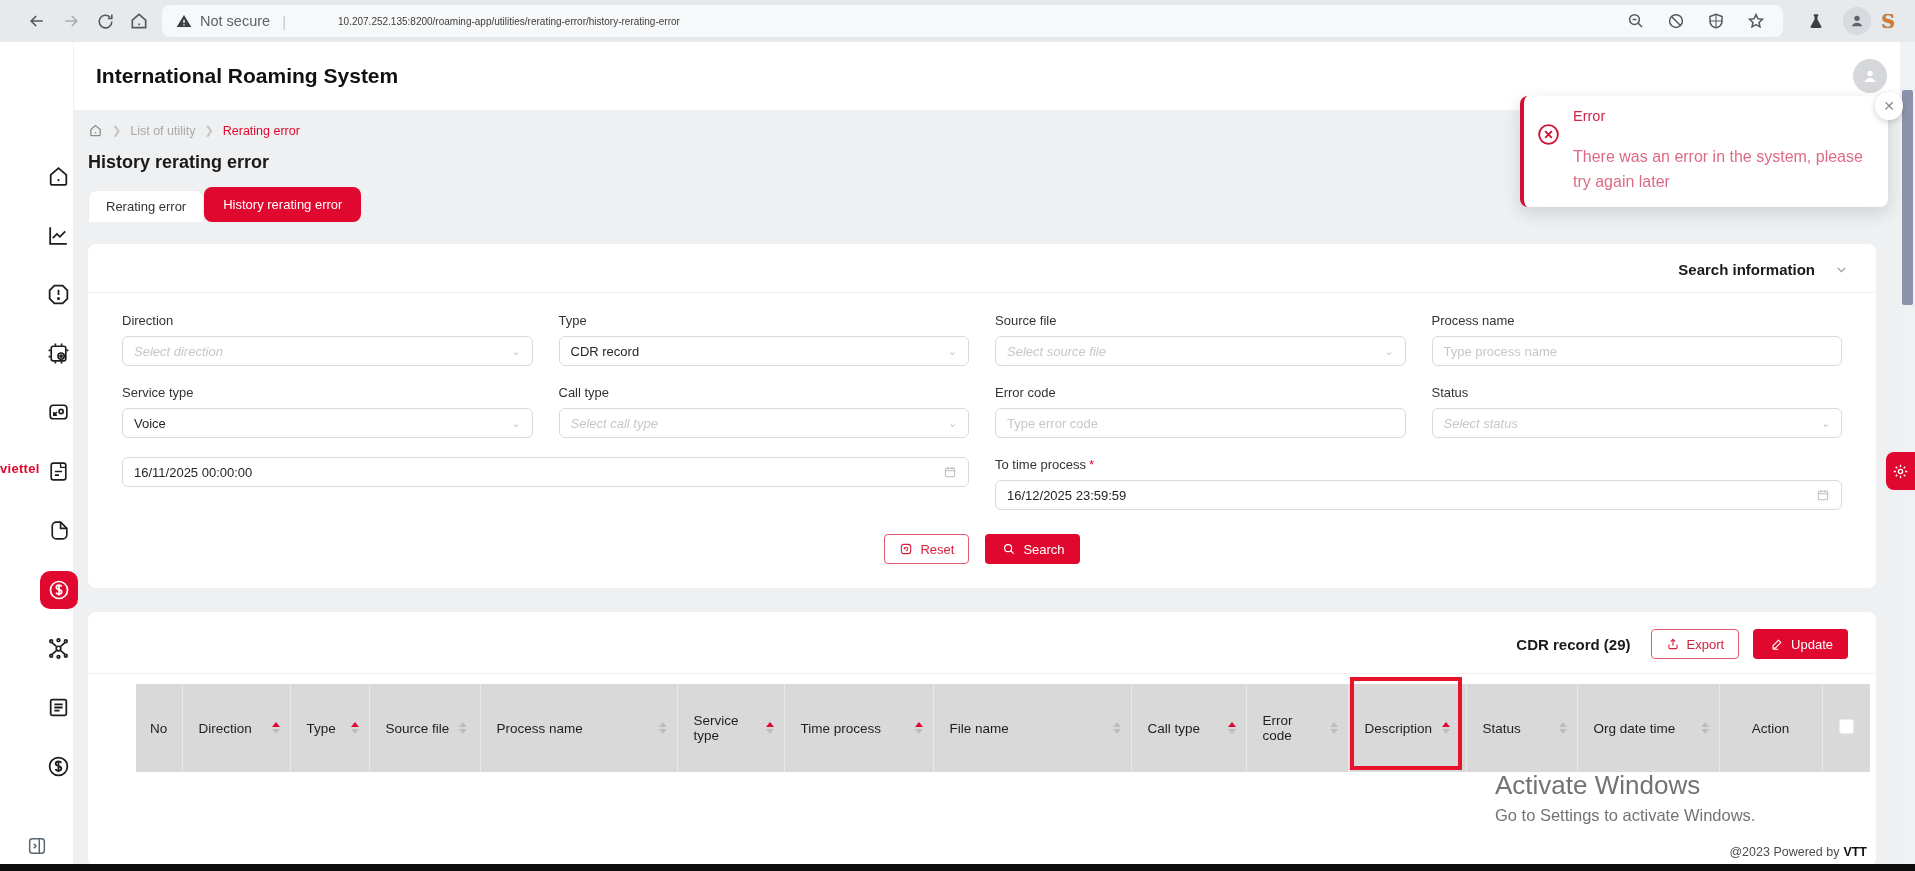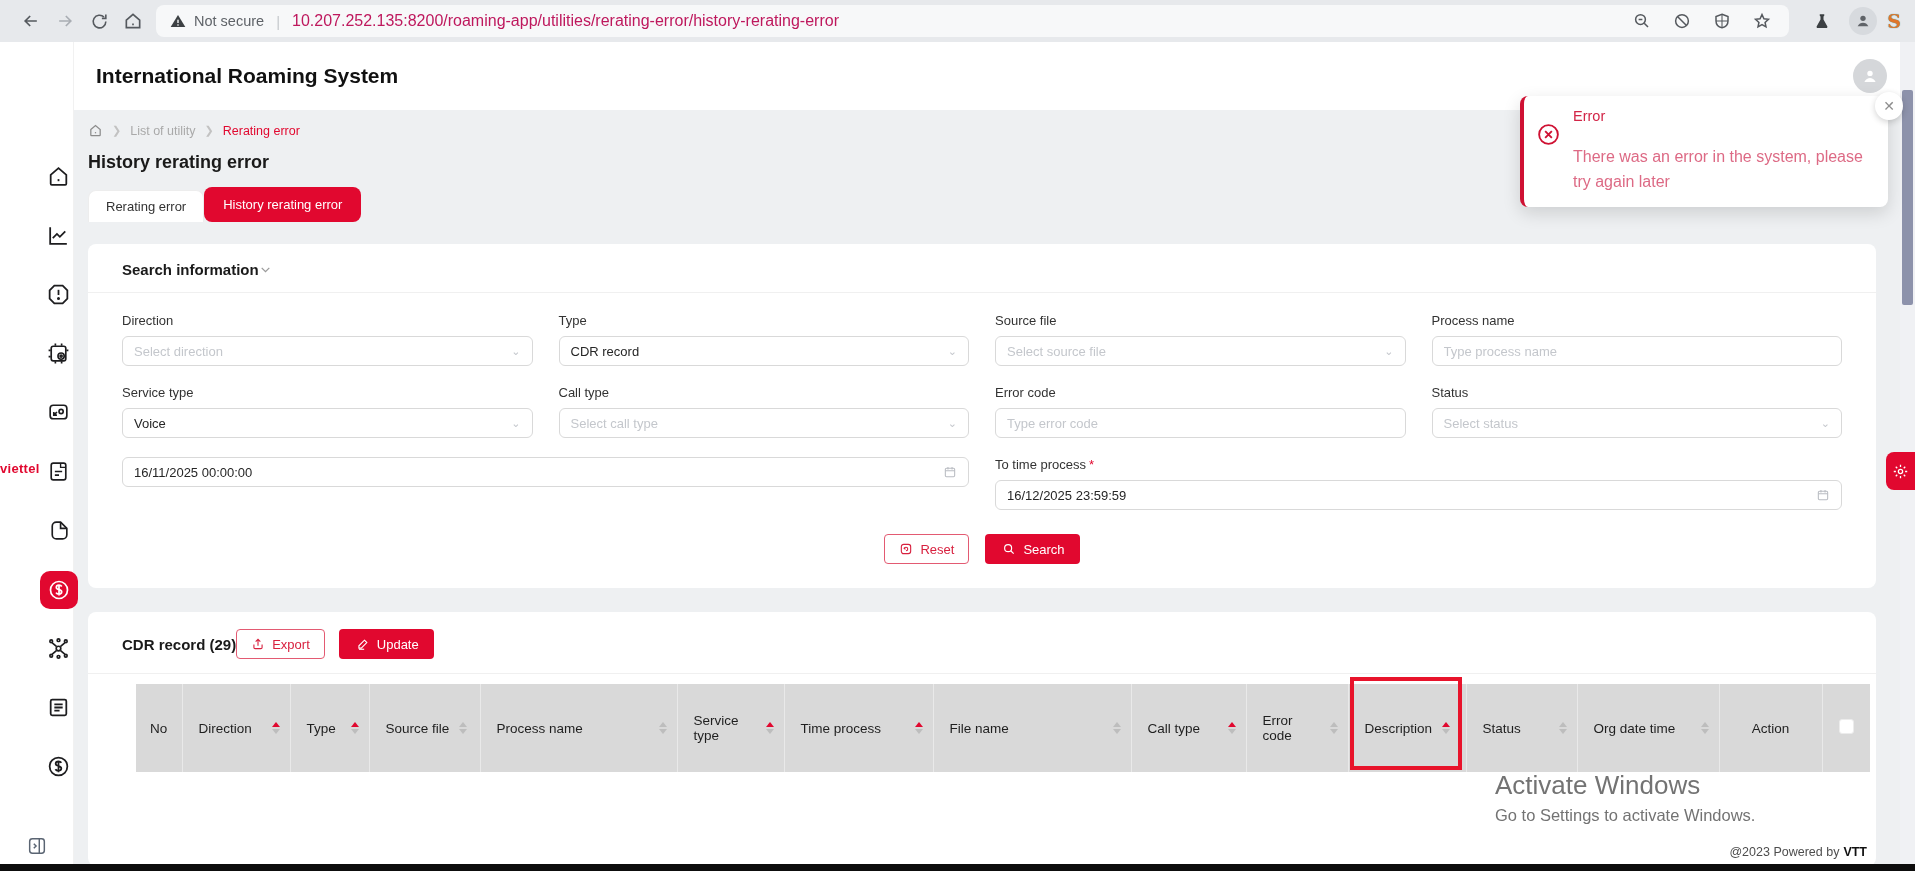--- a/index.html
+++ b/index.html
@@ -1,27 +1,27 @@
 <!DOCTYPE html>
 <html><head>
 <meta charset="utf-8">
 <style>
   * { margin:0; padding:0; box-sizing:border-box; }
   html,body { width:1915px; height:871px; }
   body { position:relative; font-family:"Liberation Sans",sans-serif; background:#eef0f2; overflow:hidden; color:#262626; }
   svg { display:block; }
 
   
-  .toolbar { position:absolute; left:0; top:0; width:1915px; height:42px; background:#e7e9ec; display:flex; align-items:center; padding:0 14px; z-index:40; }
+  .toolbar { position:absolute; left:0; top:0; width:1915px; height:42px; background:#e7e9ec; display:flex; align-items:center; padding:0 20px; z-index:40; }
   .tb-icon { width:34px; height:34px; display:flex; align-items:center; justify-content:center; color:#55595e; border-radius:50%; cursor:pointer; flex:0 0 auto; }
   .tb-icon.disabled { color:#a9adb3; }
   .addressbar { flex:1; height:32px; margin:0 10px 0 6px; background:#f7f8f9; border-radius:8px; display:flex; align-items:center; padding:0 10px 0 14px; min-width:0; }
   .notsecure { color:#5f6368; font-size:14.5px; margin-left:8px; }
   .addr-sep { color:#c6c9cd; margin:0 12px; font-size:15px; }
-  .url { font-size:16px; color:#be185d; white-space:nowrap; overflow:hidden; }
+  .url { font-size:10px; color:#404040; white-space:nowrap; overflow:hidden;margin-left:40px; }
   .addr-spacer { flex:1; }
   .addr-right { display:flex; align-items:center; gap:14px; margin-right:4px; }
   .addr-right .tb-icon { width:26px; height:26px; }
   .ext-icons { display:flex; align-items:center; gap:10px; margin-left:6px; }
   .avatar-btn { width:28px; height:28px; border-radius:50%; background:#d7dade; display:flex; align-items:center; justify-content:center; cursor:pointer; }
   .s-logo { font-weight:bold; font-size:19px; color:#e0762a; text-shadow:0 0 1px #2a8f8f; font-family:"DejaVu Serif",serif; cursor:pointer; }
 
   
   .sidebar { position:absolute; left:0; top:42px; width:74px; height:829px; background:#fff; border-right:1px solid #f1f1f1; display:flex; align-items:center; z-index:30; }
   .viettel-logo { margin-top:24px; color:#e1082f; font-weight:bold; font-size:13px; letter-spacing:.3px; }
@@ -39,33 +39,33 @@
   .breadcrumb { display:flex; align-items:center; gap:9px; font-size:12.5px; color:#a9a9a9; }
   .breadcrumb .sep { color:#c2c2c2; font-size:11px; }
   .bc-current { color:#e1082f; }
   .page-title { margin-top:14px; font-size:18px; font-weight:bold; color:#1a1a1a; }
   .tabs { margin-top:14px; display:flex; align-items:flex-end; }
   .tab { font-size:13px; padding:8px 17px; border-radius:8px 8px 0 0; cursor:pointer; }
   .tab.inactive { background:#fff; color:#333; border:1px solid #ededed; border-bottom:none; }
   .tab.active { background:#e1082f; color:#fff; padding:10px 19px; border-radius:8px; }
 
   .card { background:#fff; border-radius:8px; width:1788px; }
-  .card-head { display:flex; align-items:center; justify-content:flex-start; padding:17px 28px 14px 34px; }
+  .card-head { display:flex; align-items:center; justify-content:flex-end; padding:17px 28px 14px 34px;gap:20px; }
   .card-title { font-size:15px; font-weight:bold; color:#1a1a1a; }
   .card-divider { height:1px; background:#f0f0f0; }
 
   .search-card { margin-top:22px; }
   .fields { padding:20px 34px 6px 34px; display:grid; grid-template-columns:repeat(4,1fr); column-gap:26px; row-gap:19px; }
   .field { display:flex; flex-direction:column; }
   .field.span2 { grid-column:span 2; }
   .f-label { font-size:13px; color:#333; margin-bottom:8px; }
   .req { color:#e1082f; margin-left:3px; }
   .control { height:30px; border:1px solid #d9d9d9; border-radius:6px; background:#fff; display:flex; align-items:center; padding:0 11px; font-size:13px; }
   .control .grow { flex:1; min-width:0; }
-  .control.is-placeholder { color:#c4c7cc; }
+  .control.is-placeholder { color:#c4c7cc;font-style:italic; }
   .control .chevron { color:#c4c7cc; font-size:11px; }
   .control input { border:none; outline:none; width:100%; font-size:13px; font-family:inherit; color:#262626; background:transparent; }
   .control input::placeholder { color:#c4c7cc; }
   .cal-icon { color:#b9bcc2; }
   .form-actions { display:flex; justify-content:center; gap:16px; padding:18px 0 24px 0; }
   .btn { height:30px; display:inline-flex; align-items:center; gap:7px; padding:0 14px; border-radius:4px; font-size:13px; cursor:pointer; border:1px solid transparent; }
   .btn-outline { background:#fff; border-color:#e35a72; color:#d8213f; }
   .btn-primary { background:#e1082f; color:#fff;padding-left:16px; }
 
   .results-card { margin-top:24px; min-height:254px; }

